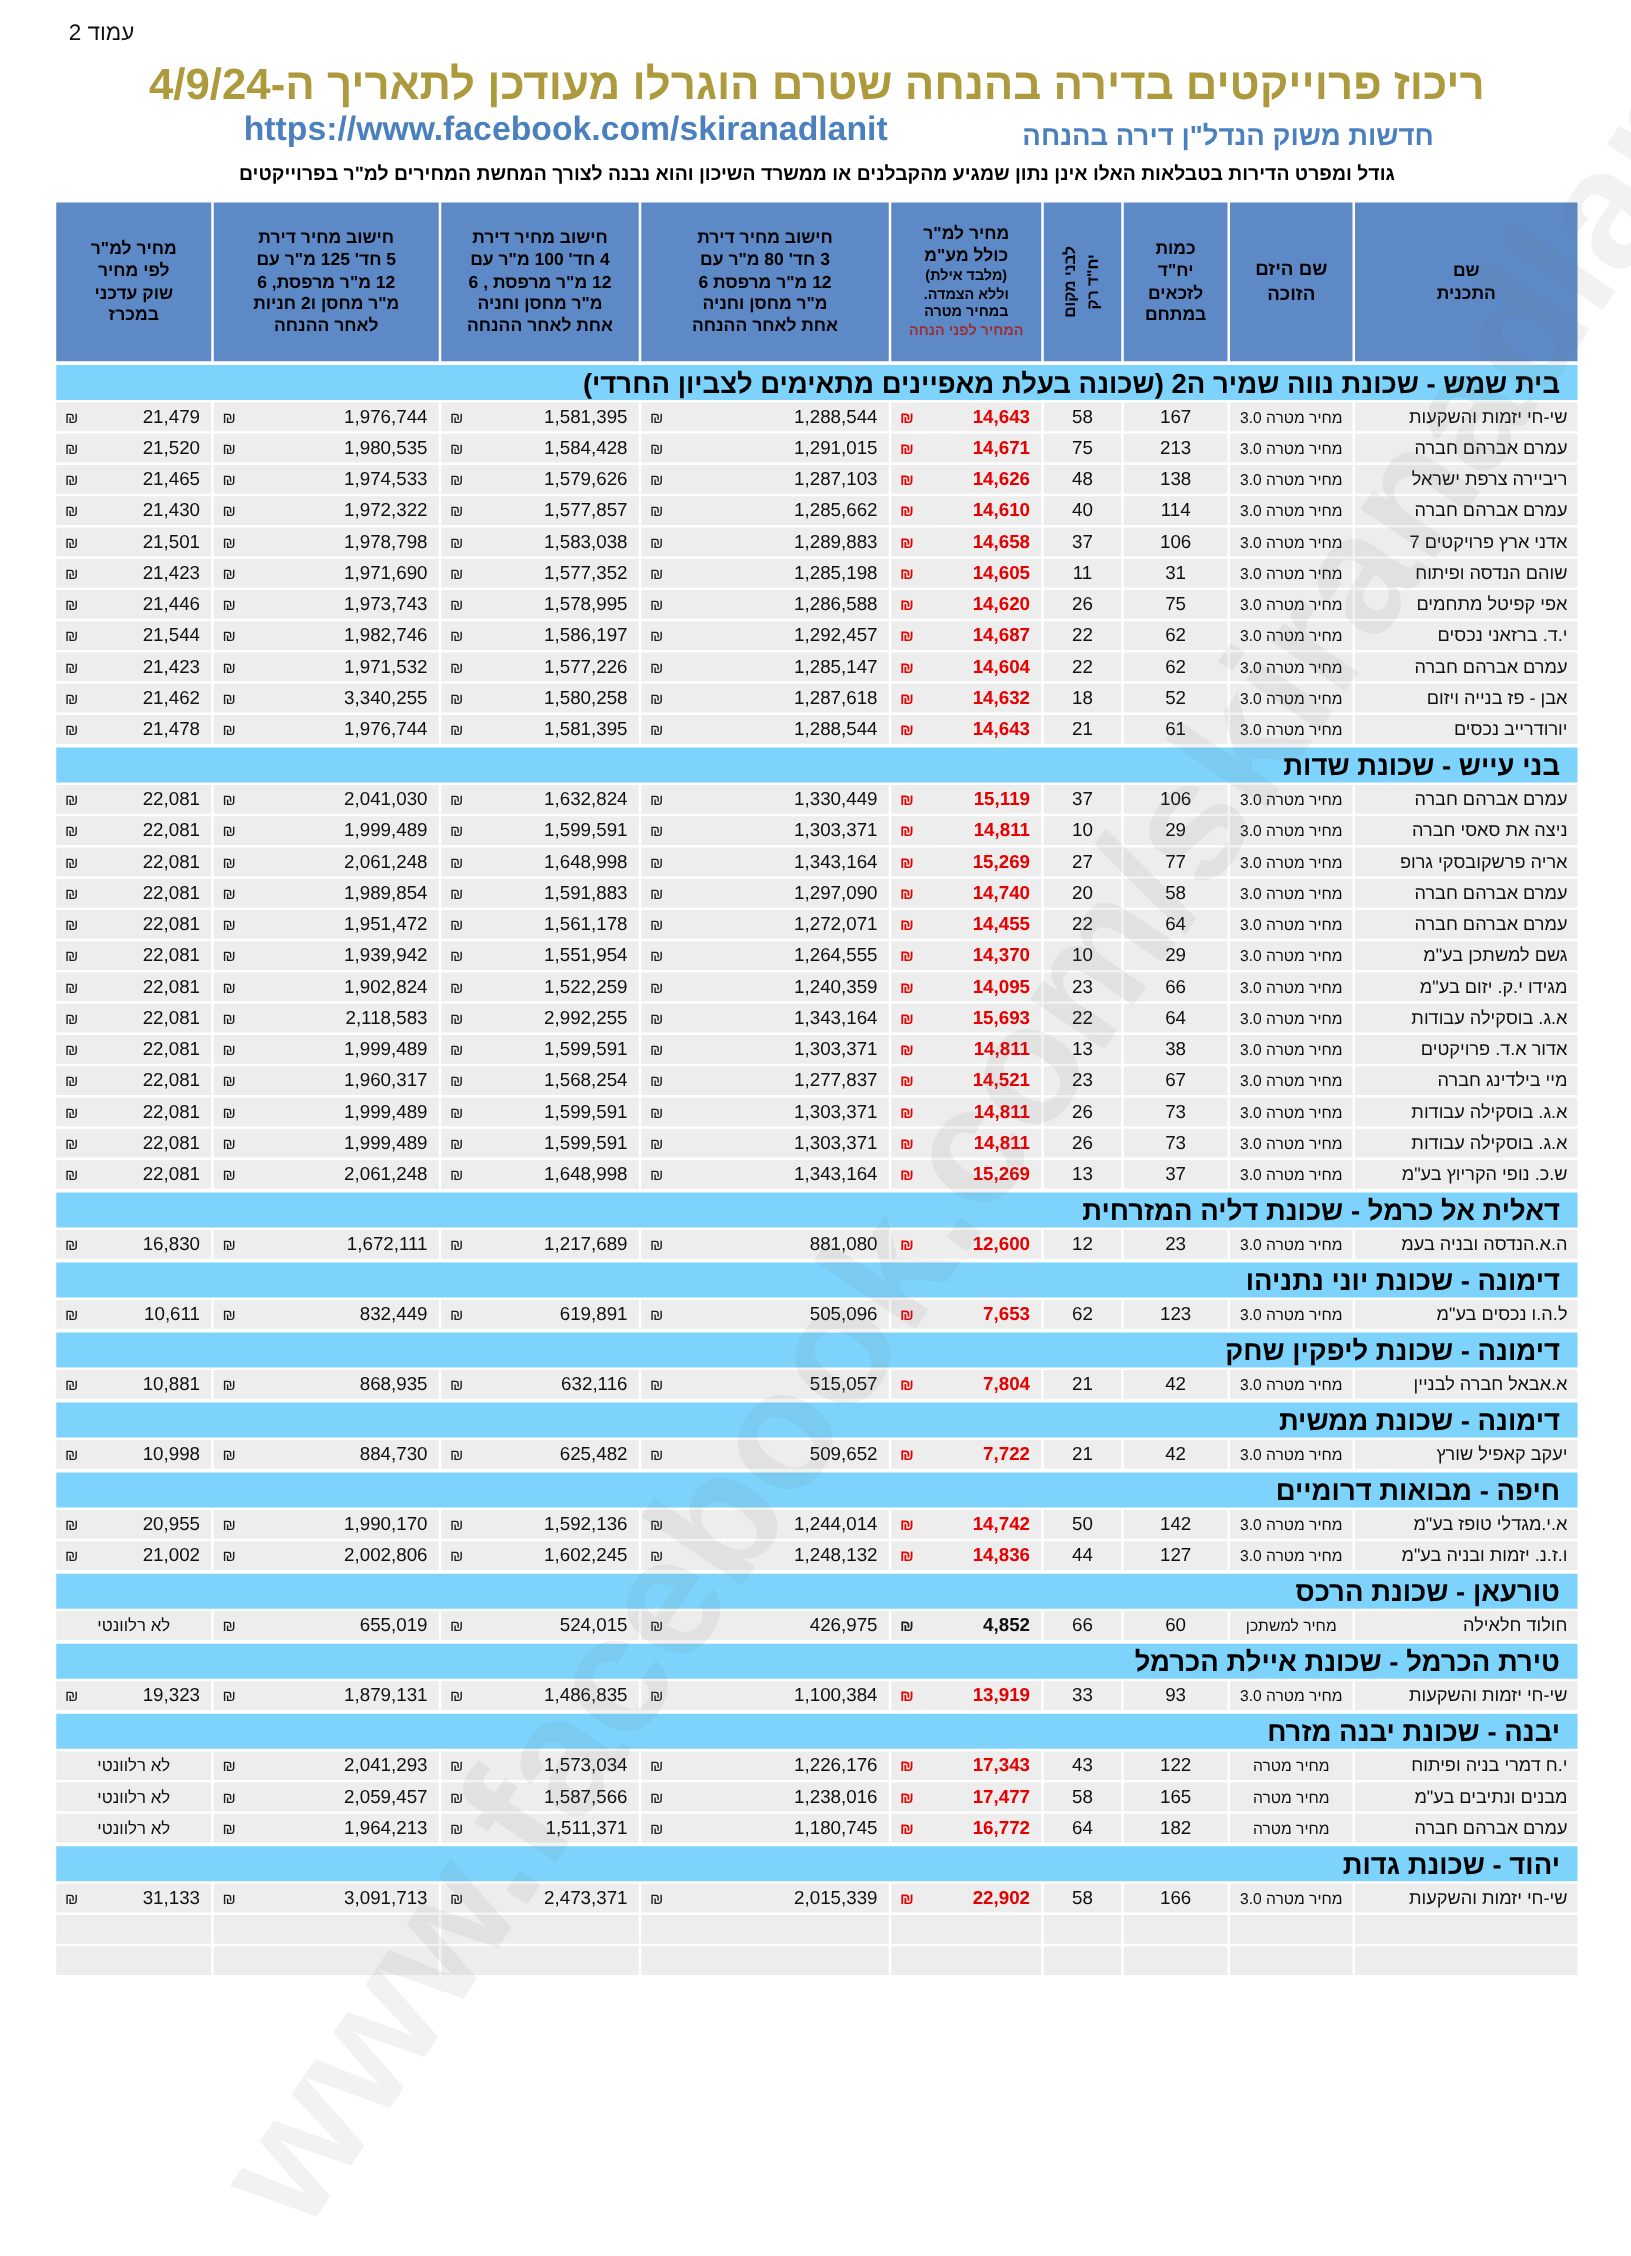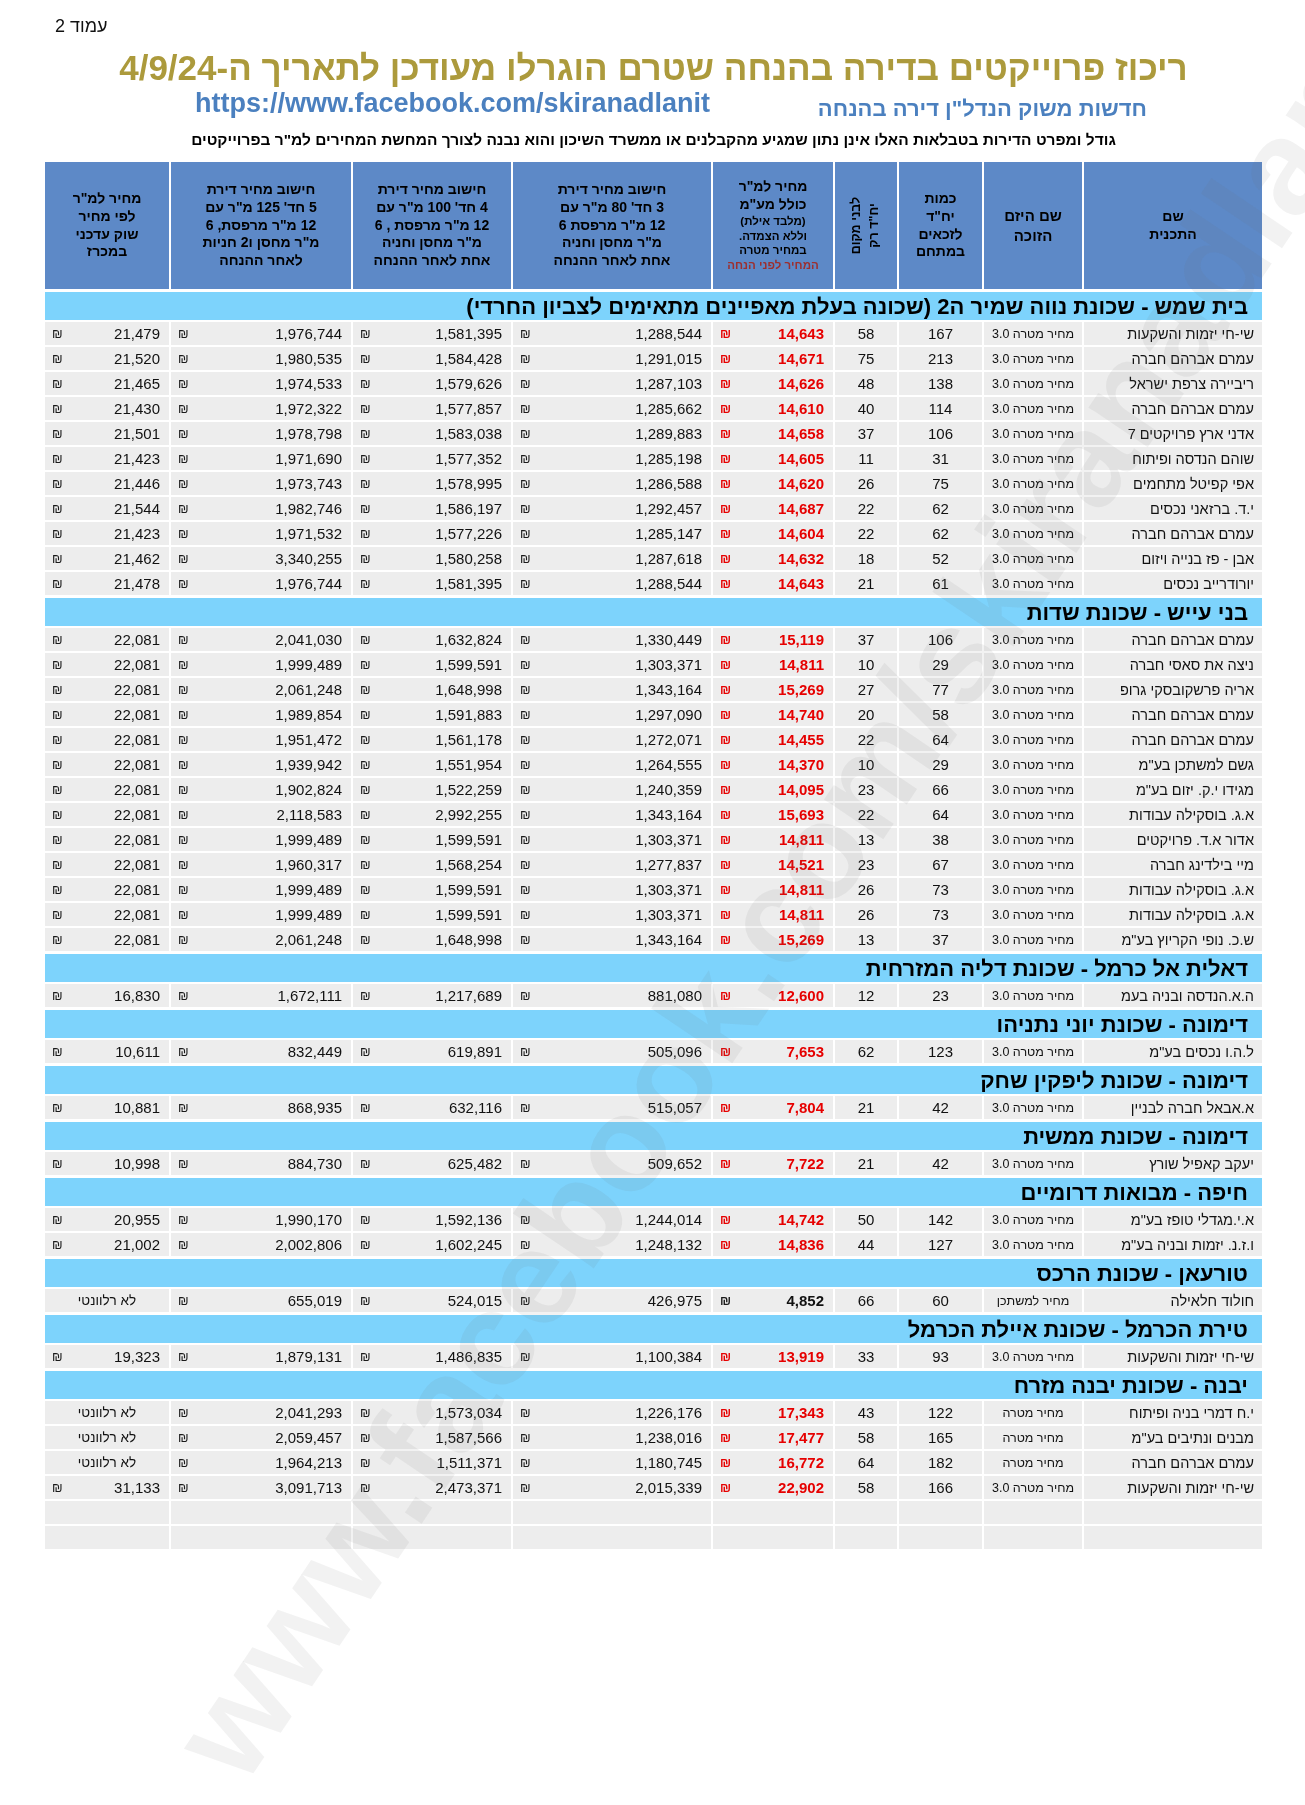--- a/index.html
+++ b/index.html
@@ -1029,20 +1029,21 @@
           <div class="cell money bold-none">
             <span class="shk">₪</span>
             <span class="val">1,511,371</span>
           </div>
           <div class="cell money bold-none">
             <span class="shk">₪</span>
             <span class="val">1,964,213</span>
           </div>
           <div class="cell na">לא רלוונטי</div>
         </div>
+        <div class="section-title">יהוד - שכונת גדות</div>
         <div class="grid row">
           <div class="cell dev">שי-חי יזמות והשקעות</div>
           <div class="cell prog">מחיר מטרה 3.0</div>
           <div class="cell center">166</div>
           <div class="cell center">58</div>
           <div class="cell money red">
             <span class="shk">₪</span>
             <span class="val">22,902</span>
           </div>
           <div class="cell money bold-none">

